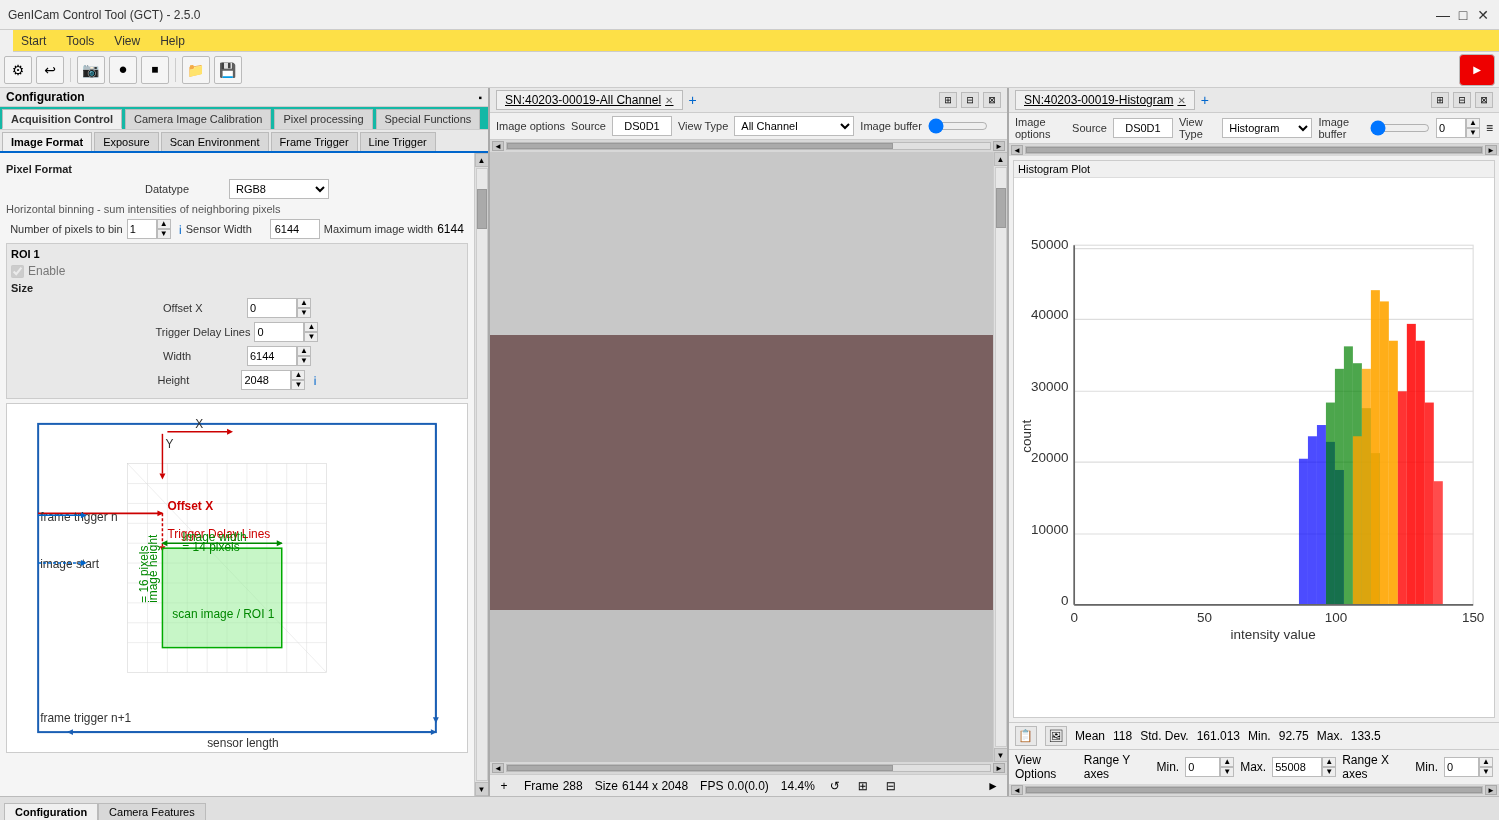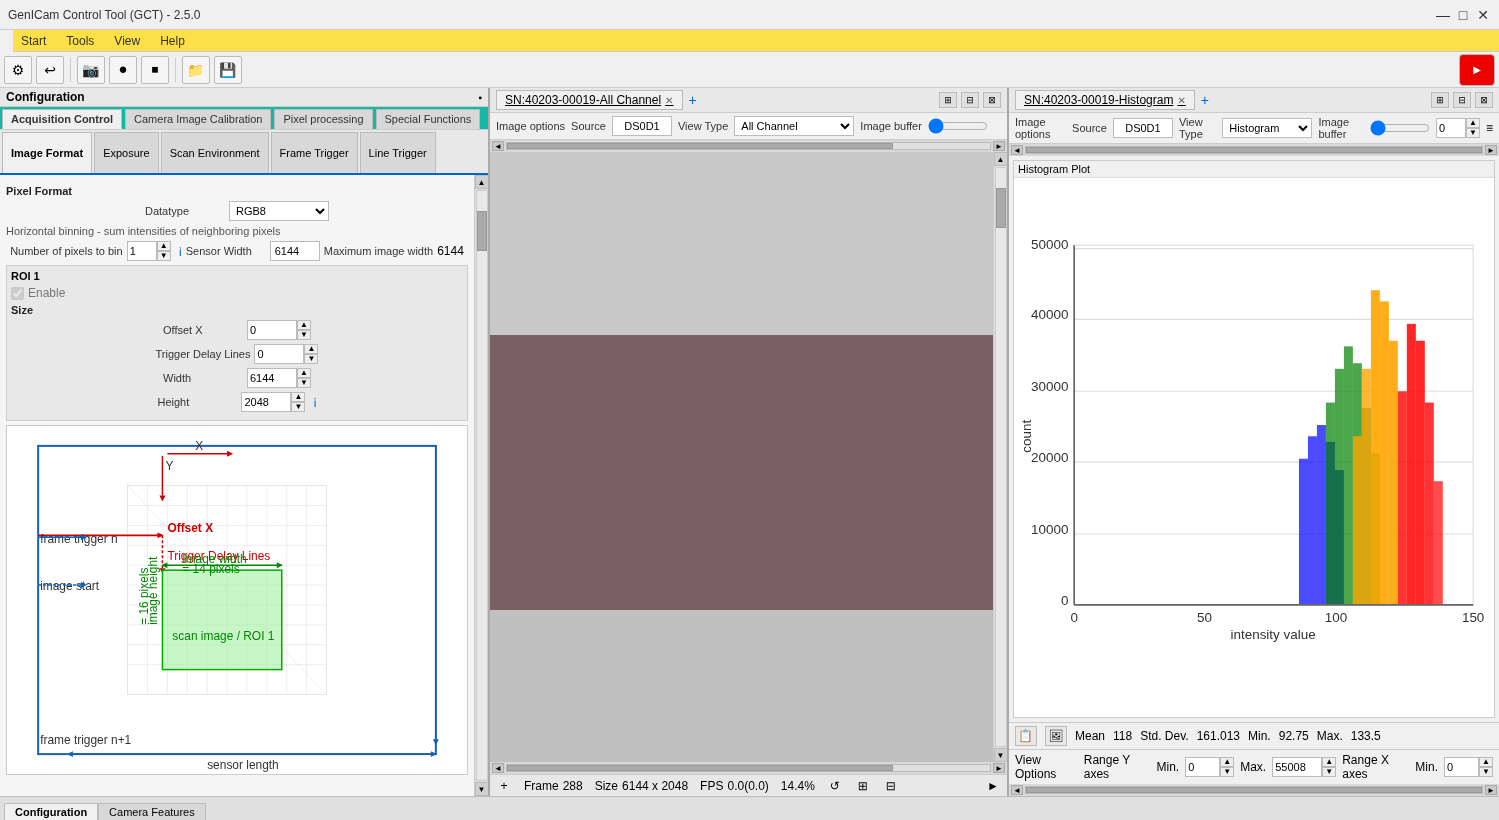--- a/index.html
+++ b/index.html
@@ -107,21 +107,21 @@
     }
 
     .subtabs-container {
       display: flex;
       background: #e8e8e8;
       padding: 2px 2px 0;
       gap: 2px;
       border-bottom: 2px solid #0066cc;
     }
     .subtab {
-      padding: 14px 8px;
+      padding: 3px 8px;
       background: #d8d8d8;
       border: 1px solid #bbb;
       border-bottom: none;
       cursor: pointer;
       font-size: 11px;
     }
     .subtab.active {
       background: #f0f0f0;
       font-weight: bold;
     }

